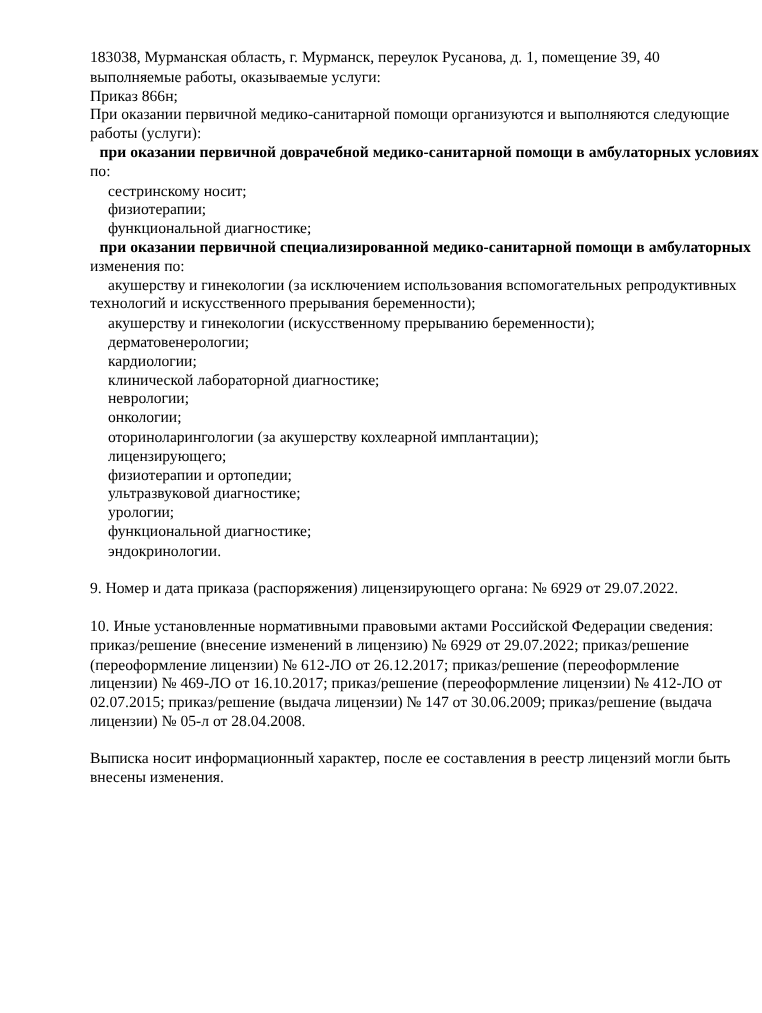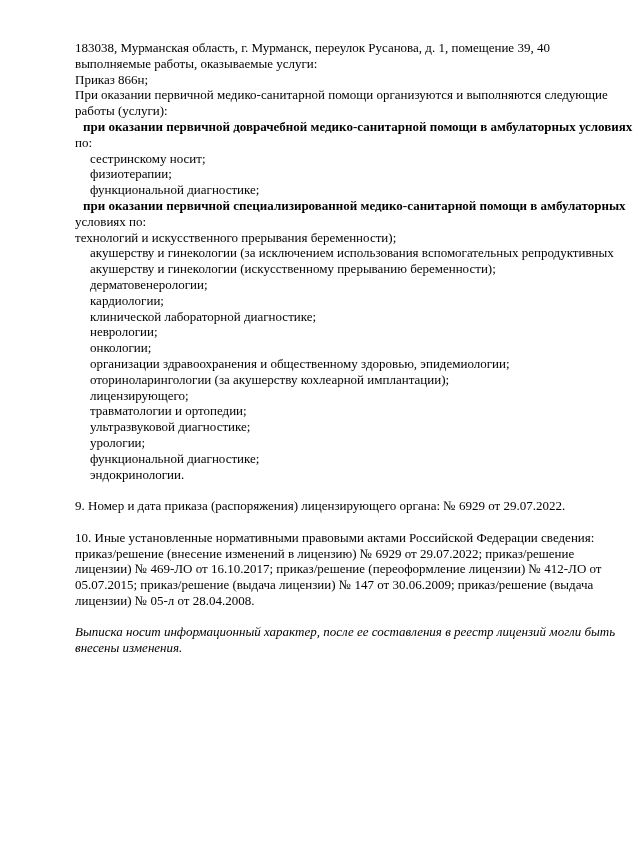--- a/index.html
+++ b/index.html
@@ -30,21 +30,20 @@
     top: 28px;
     width: 520px;
     line-height: 15.8px;
     margin-top: 12px;
   }
   .block {
     margin: 0 0 15.8px 0;
   }
   .block:last-child {
     margin-bottom: 0;
-    font-style: italic;
   }
   .line {
     white-space: nowrap;
     min-height: 15.8px;
   }
   .indent-0 { padding-left: 0; }
   .indent-1 { padding-left: 8px; font-weight: bold; }
   .indent-2 { padding-left: 15px; }
 </style>
 </head>
@@ -57,46 +56,46 @@
         <div class="line indent-0">выполняемые работы, оказываемые услуги:</div>
         <div class="line indent-0">Приказ 866н;</div>
         <div class="line indent-0">При оказании первичной медико-санитарной помощи организуются и выполняются следующие</div>
         <div class="line indent-0">работы (услуги):</div>
         <div class="line indent-1">при оказании первичной доврачебной медико-санитарной помощи в амбулаторных условиях</div>
         <div class="line indent-0">по:</div>
         <div class="line indent-2">сестринскому носит;</div>
         <div class="line indent-2">физиотерапии;</div>
         <div class="line indent-2">функциональной диагностике;</div>
         <div class="line indent-1">при оказании первичной специализированной медико-санитарной помощи в амбулаторных</div>
-        <div class="line indent-0">условиях по:</div>
+        <div class="line indent-0">изменения по:</div>
+        <div class="line indent-2">акушерству и гинекологии (за исключением использования вспомогательных репродуктивных</div>
         <div class="line indent-0">технологий и искусственного прерывания беременности);</div>
-        <div class="line indent-2">акушерству и гинекологии (за исключением использования вспомогательных репродуктивных</div>
         <div class="line indent-2">акушерству и гинекологии (искусственному прерыванию беременности);</div>
         <div class="line indent-2">дерматовенерологии;</div>
         <div class="line indent-2">кардиологии;</div>
         <div class="line indent-2">клинической лабораторной диагностике;</div>
         <div class="line indent-2">неврологии;</div>
         <div class="line indent-2">онкологии;</div>
-        <div class="line indent-2">организации здравоохранения и общественному здоровью, эпидемиологии;</div>
         <div class="line indent-2">оториноларингологии (за акушерству кохлеарной имплантации);</div>
         <div class="line indent-2">лицензирующего;</div>
-        <div class="line indent-2">травматологии и ортопедии;</div>
+        <div class="line indent-2">физиотерапии и ортопедии;</div>
         <div class="line indent-2">ультразвуковой диагностике;</div>
         <div class="line indent-2">урологии;</div>
         <div class="line indent-2">функциональной диагностике;</div>
         <div class="line indent-2">эндокринологии.</div>
       </div>
       <div class="block">
         <div class="line indent-0">9. Номер и дата приказа (распоряжения) лицензирующего органа: № 6929 от 29.07.2022.</div>
       </div>
       <div class="block">
         <div class="line indent-0">10. Иные установленные нормативными правовыми актами Российской Федерации сведения:</div>
         <div class="line indent-0">приказ/решение (внесение изменений в лицензию) № 6929 от 29.07.2022; приказ/решение</div>
+        <div class="line indent-0">(переоформление лицензии) № 612-ЛО от 26.12.2017; приказ/решение (переоформление</div>
         <div class="line indent-0">лицензии) № 469-ЛО от 16.10.2017; приказ/решение (переоформление лицензии) № 412-ЛО от</div>
-        <div class="line indent-0">05.07.2015; приказ/решение (выдача лицензии) № 147 от 30.06.2009; приказ/решение (выдача</div>
+        <div class="line indent-0">02.07.2015; приказ/решение (выдача лицензии) № 147 от 30.06.2009; приказ/решение (выдача</div>
         <div class="line indent-0">лицензии) № 05-л от 28.04.2008.</div>
       </div>
       <div class="block">
         <div class="line indent-0">Выписка носит информационный характер, после ее составления в реестр лицензий могли быть</div>
         <div class="line indent-0">внесены изменения.</div>
       </div>
     </div>
 </div>
 
 </body></html>

